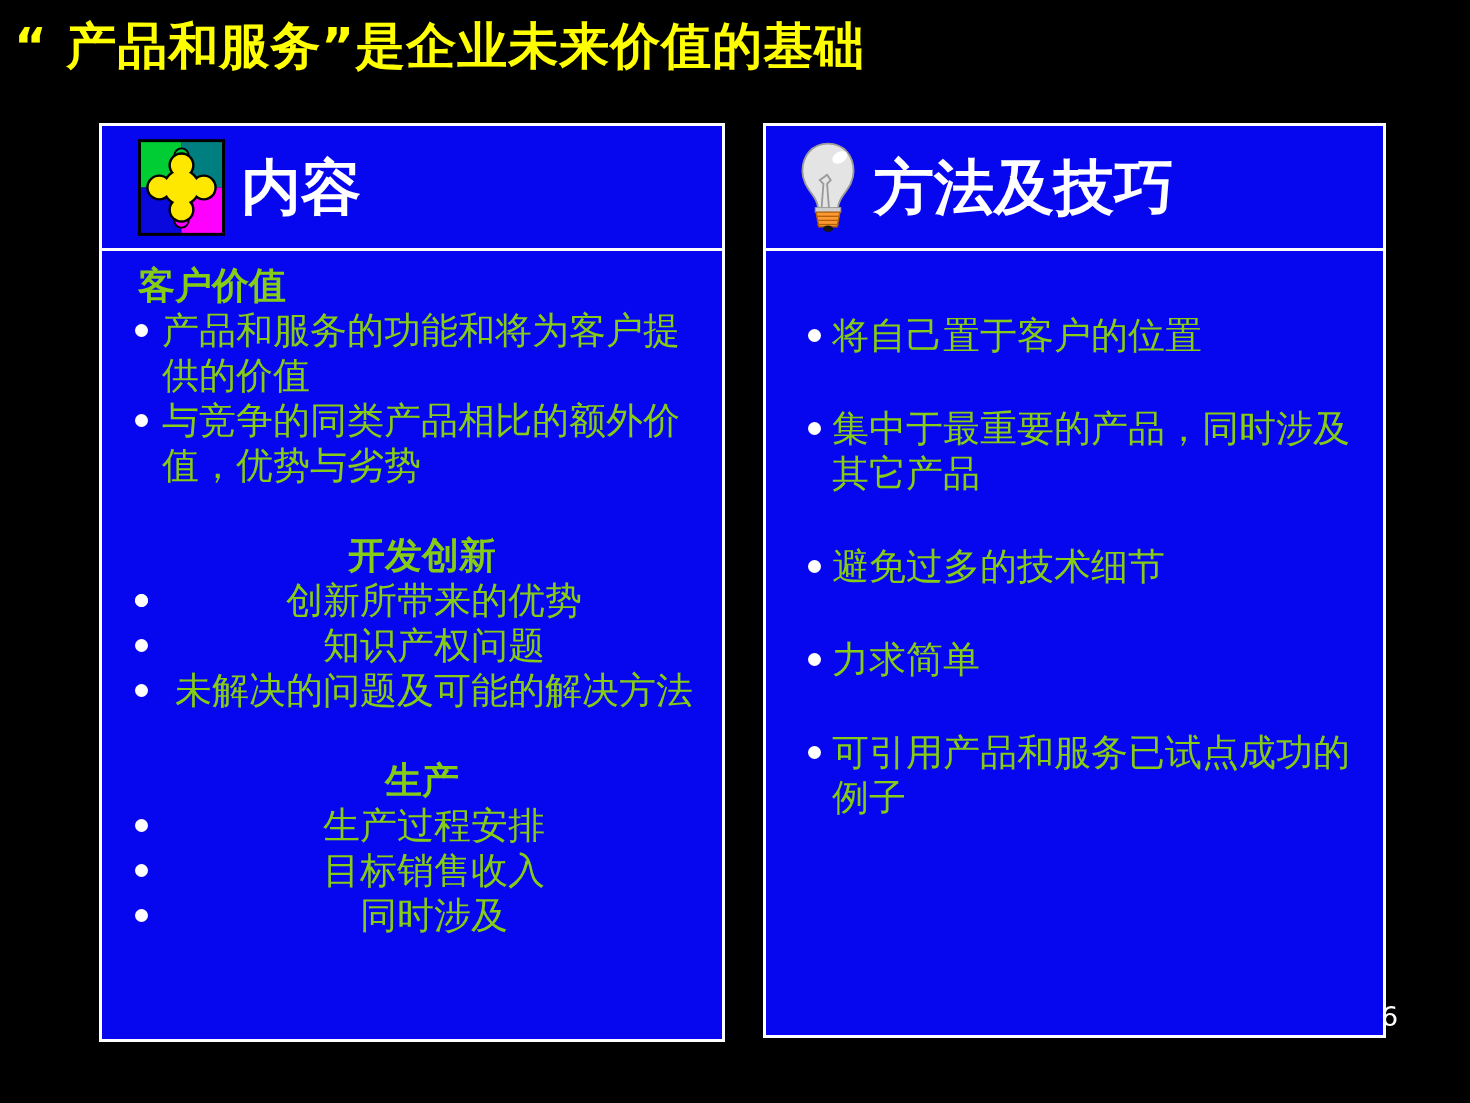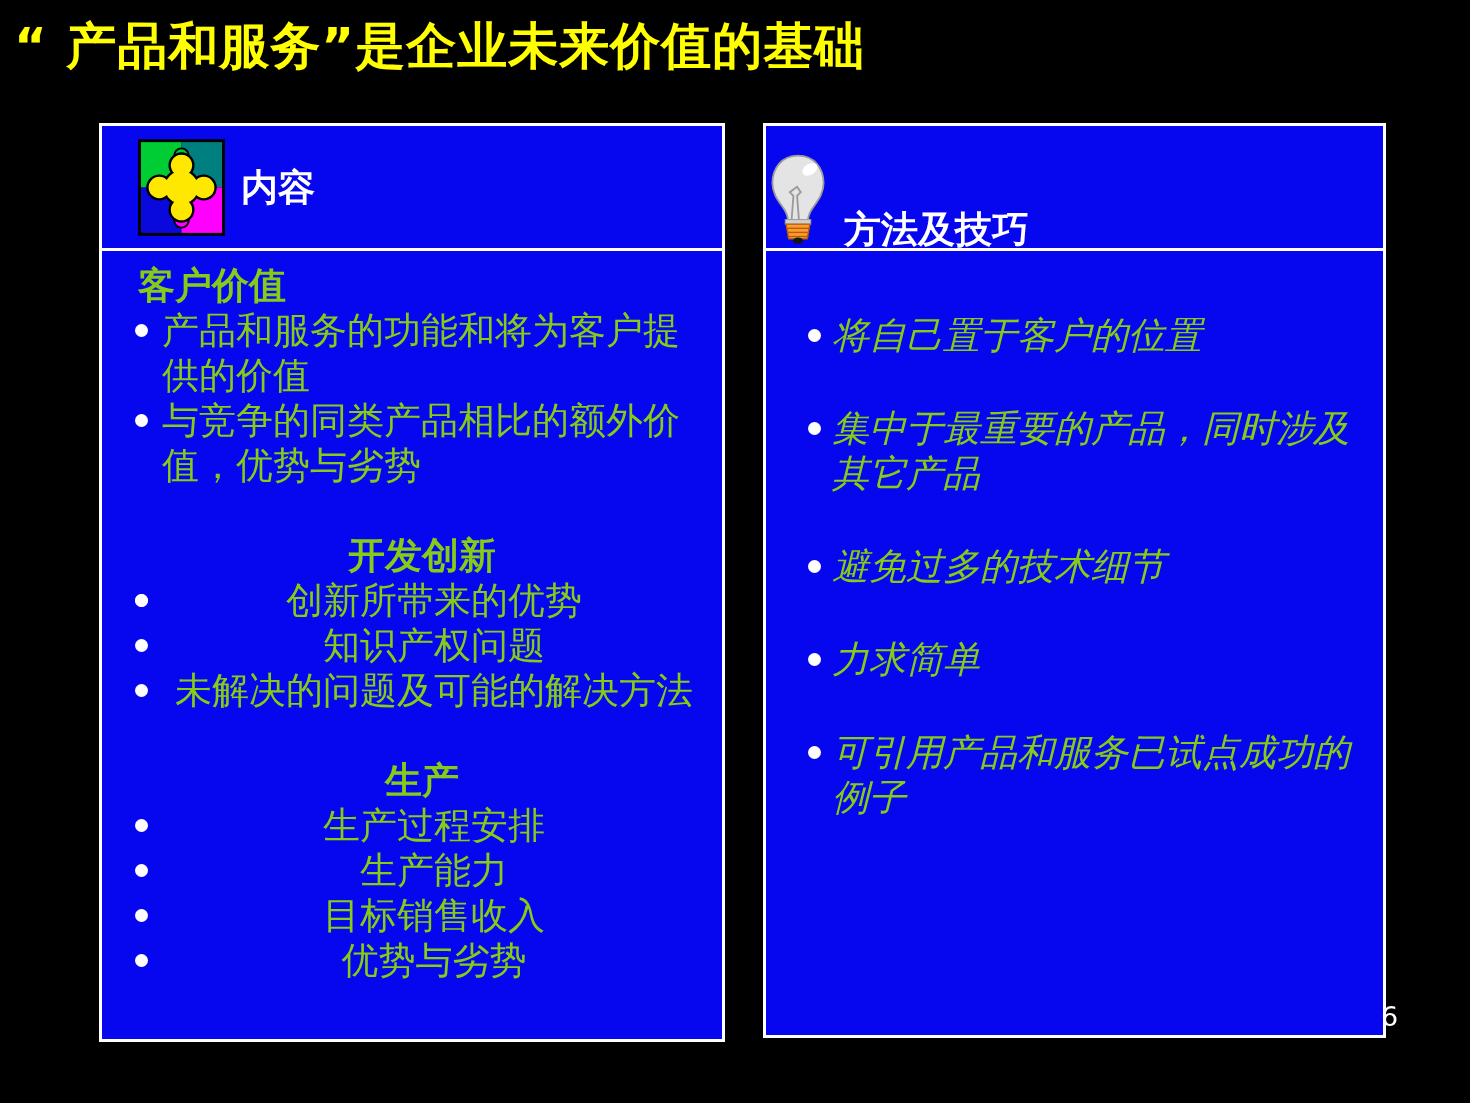--- a/index.html
+++ b/index.html
@@ -22,35 +22,35 @@
     position:absolute;top:123px;background:var(--panel-blue);
     border:3px solid #fff;box-sizing:border-box;color:var(--text-white);
   }
   .panel-left{left:99px;width:626px;height:919px;}
   .panel-right{left:763px;width:623px;height:915px;}
   .panel-header{
     height:125px;border-bottom:3px solid #fff;
     display:flex;align-items:center;box-sizing:border-box;
   }
   .panel-left .panel-header{padding-left:36px;}
-  .panel-right .panel-header{align-items:flex-end;}
+  .panel-right .panel-header{padding-left:30px;}
   .panel-header .hdr-icon{flex:0 0 auto;display:block;}
   .panel-left .panel-header .hdr-title{margin-left:16px;}
   .panel-right .panel-header .hdr-title{margin-left:14px;}
-  .hdr-title{font-size:37px;font-weight:bold;line-height:1;}
+  .hdr-title{font-size:60px;font-weight:bold;line-height:1;}
   .panel-body{
     box-sizing:border-box;font-size:37px;line-height:45px;color:#84cc16;
   }
   .panel-left .panel-body{padding:12px 16px 0 36px;}
   .panel-right .panel-body{padding:62px 16px 0 40px;}
   .section + .section{margin-top:45px;text-align:center;}
   .section-heading{font-weight:bold;}
   .bullet-item{position:relative;white-space:pre-line;}
   .panel-left .bullet-item{padding-left:24px;}
-  .panel-right .bullet-item{padding-left:26px;margin-bottom:48px;font-style:italic;}
+  .panel-right .bullet-item{padding-left:26px;margin-bottom:48px;}
   .bullet-dot{
     position:absolute;width:13px;height:13px;border-radius:50%;
     background:#fff;top:16px;
   }
   .panel-left .bullet-dot{left:-3px;}
   .panel-right .bullet-dot{left:2px;}
   .page-number{
     position:absolute;left:1381px;top:1001px;color:#fff;
     font-size:27px;line-height:32px;
   }
@@ -105,23 +105,22 @@
         <div class="section">
           <div class="section-heading">开发创新</div>
           <div class="bullet-item"><span class="bullet-dot"></span></div>
           <div class="bullet-item"><span class="bullet-dot"></span><span class="bullet-text">创新所带来的优势</span></div>
           <div class="bullet-item"><span class="bullet-dot"></span><span class="bullet-text">知识产权问题</span></div>
           <div class="bullet-item"><span class="bullet-dot"></span><span class="bullet-text">未解决的问题及可能的解决方法</span></div>
         </div>
         <div class="section">
           <div class="section-heading">生产</div>
           <div class="bullet-item"><span class="bullet-dot"></span><span class="bullet-text">生产过程安排</span></div>
-          <div class="bullet-item"><span class="bullet-dot"></span><span class="bullet-text">生产能力</span></div>
           <div class="bullet-item"><span class="bullet-dot"></span><span class="bullet-text">目标销售收入</span></div>
-          <div class="bullet-item"><span class="bullet-dot"></span><span class="bullet-text">优势与劣势</span></div>
+          <div class="bullet-item"><span class="bullet-dot"></span><span class="bullet-text">同时涉及</span></div>
         </div>
       </div>
   </div>
 
   <div class="panel panel-right">
     <div class="panel-header">
       <svg class="hdr-icon" width="64" height="97" viewBox="0 0 70 100">
         <path d="M35,2 C17,2 7,16 7,32 c0,13 8,21 13,29 c3,5 4,8 4,12 h22 c0,-4 1,-7 4,-12 c5,-8 13,-16 13,-29 C63,16 53,2 35,2 z" fill="#E4E4E4" stroke="#9a9a9a" stroke-width="2"></path>
         <ellipse cx="48" cy="17" rx="9" ry="6" fill="#ffffff" transform="rotate(-32 48 17)"></ellipse>
         <path d="M28,72 L30,46 L26,42 L34,36 L38,42 L34,46 L36,72" fill="none" stroke="#9a9a9a" stroke-width="2"></path>

